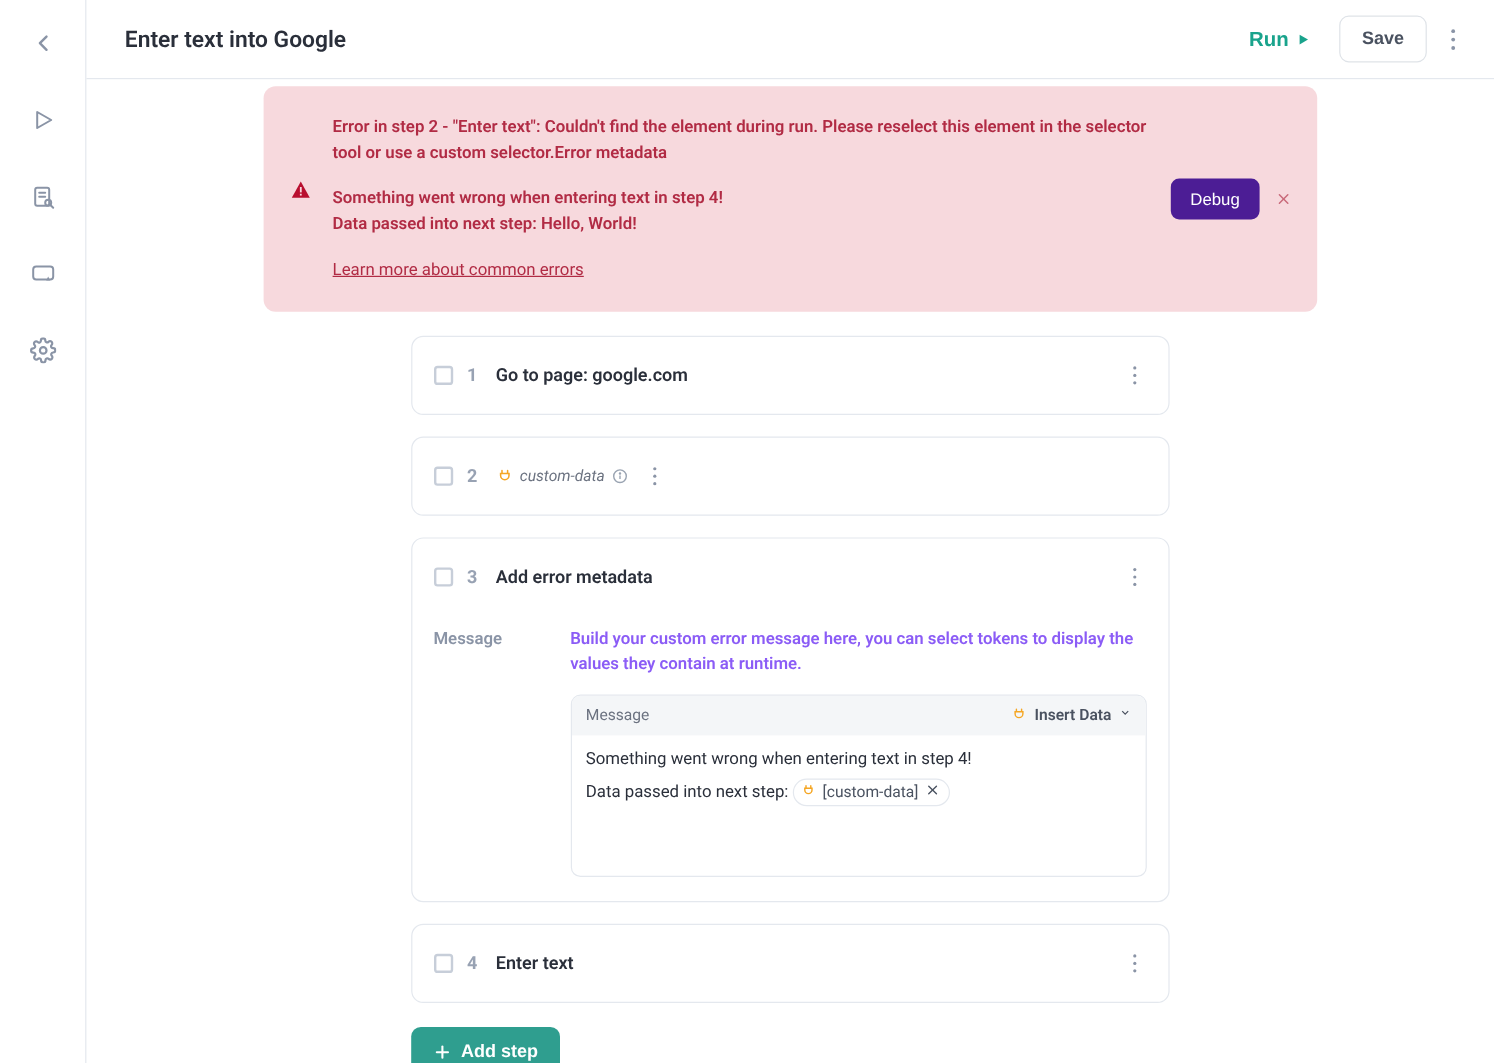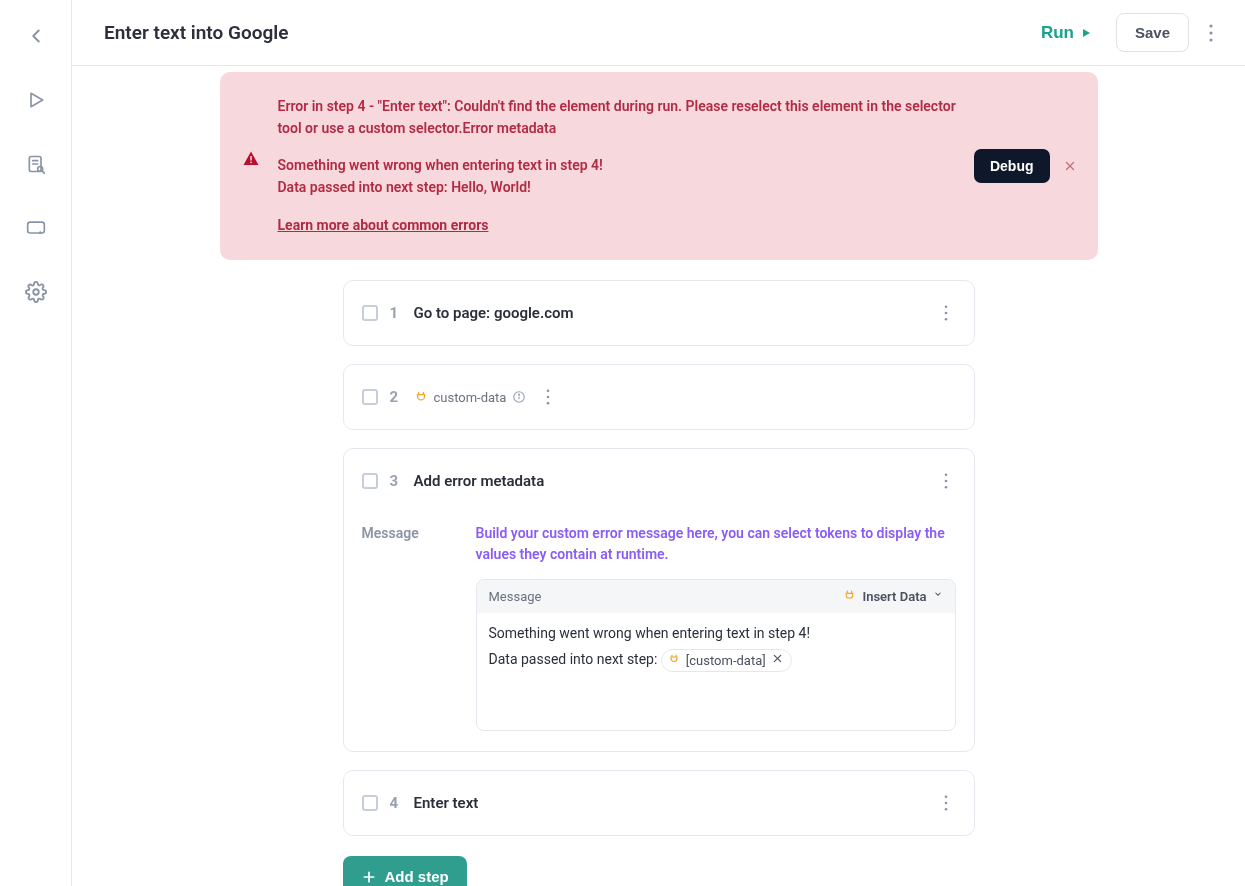--- a/index.html
+++ b/index.html
@@ -54,41 +54,41 @@
     width: 878px; margin-top: 0px;
     background: #f7d9dd; border-radius: 10px;
     display: flex; align-items: flex-start;
     padding: 24px 22px 24px 22px; gap: 18px;
     position: relative;
   }
   .error-icon { color: #b90f2f; margin-top: 54px; }
   .error-body { flex: 1; color: #b12b44; font-weight: 600; font-size: 14px; line-height: 1.55; }
   .error-body p { margin-bottom: 16px; }
   .error-body p:last-of-type { margin-bottom: 16px; }
-  .error-link { color: #b12b44; text-decoration: underline; font-weight: 700; }
+  .error-link { color: #b12b44; text-decoration: underline; font-weight: 400; }
   .error-actions { display: flex; align-items: center; gap: 14px; align-self: center; }
   .debug-btn {
-    background: #0f172a; color: #fff; border: none; font-weight: 700;
+    background: #4c1d95; color: #fff; border: none; font-weight: 400;
     padding: 9px 16px; border-radius: 7px; cursor: pointer; font-size: 14px;
   }
   .close-x { color: #c96a7a; cursor: pointer; font-size: 14px; }
   .steps { width: 632px; margin-top: 20px; display: flex; flex-direction: column; gap: 18px; }
   .step-card {
     border: 1px solid #e4e8ee; border-radius: 10px; background: #fff;
   }
   .step-header {
     display: flex; align-items: center; padding: 18px 18px; gap: 12px;
   }
   .checkbox {
     width: 16px; height: 16px; border: 2px solid #c7ced9; border-radius: 3px; cursor: pointer;
   }
   .step-num { color: #98a2b3; font-weight: 700; font-size: 15px; width: 12px; }
   .step-title { color: #2a2f3a; font-weight: 600; font-size: 15px; flex: 1; }
   .step-tag {
-    display: flex; align-items: center; gap: 6px; color: #6b7280; font-size: 13px;
+    display: flex; align-items: center; gap: 6px; color: #6b7280; font-size: 13px; font-style: italic;
   }
   .plug-icon { color: #f5a623; }
   .info-icon { color: #9aa4b2; }
   .step-body { padding: 10px 18px 20px 18px; display: flex; gap: 24px; }
   .body-label { color: #8a94a6; font-weight: 600; font-size: 14px; width: 90px; padding-top: 2px; }
   .body-content { flex: 1; }
   .help-text { color: #8b5cf6; font-weight: 600; font-size: 14px; line-height: 1.5; margin-bottom: 14px; }
   .msg-box { border: 1px solid #e4e8ee; border-radius: 8px; overflow: hidden; }
   .msg-box-head {
     background: #f4f6f8; padding: 9px 12px; display: flex; align-items: center;
@@ -174,21 +174,21 @@
     <div class="content">
       <div class="error-banner">
         <div class="error-icon">
           <svg width="18" height="18" viewBox="0 0 24 24" fill="currentColor">
               <path d="M12 2 L22 20 L2 20 Z"></path>
               <rect x="11" y="8" width="2" height="6" fill="#f7d9dd"></rect>
               <rect x="11" y="15.5" width="2" height="2" fill="#f7d9dd"></rect>
             </svg>
         </div>
         <div class="error-body">
-          <p>Error in step 4 - "Enter text": Couldn't find the element during run. Please reselect this element in the selector tool or use a custom selector.Error metadata</p>
+          <p>Error in step 2 - "Enter text": Couldn't find the element during run. Please reselect this element in the selector tool or use a custom selector.Error metadata</p>
           <p>
             <span>Something went wrong when entering text in step 4!</span><br>
             <span>Data passed into next step: Hello, World!</span>
           </p>
           <a href="#" class="error-link">Learn more about common errors</a>
         </div>
         <div class="error-actions">
           <button class="debug-btn">Debug</button>
           <span class="close-x">
             <svg width="12" height="12" viewBox="0 0 24 24" fill="none" stroke="currentColor" stroke-width="2.5" stroke-linecap="round">

